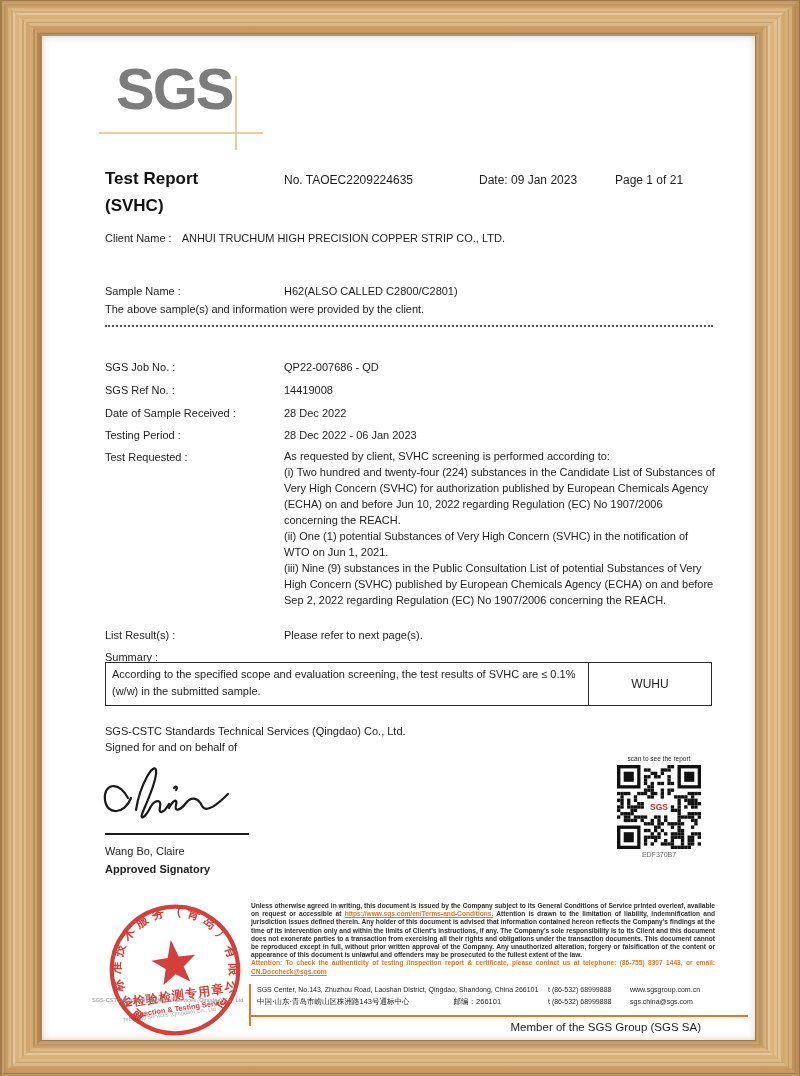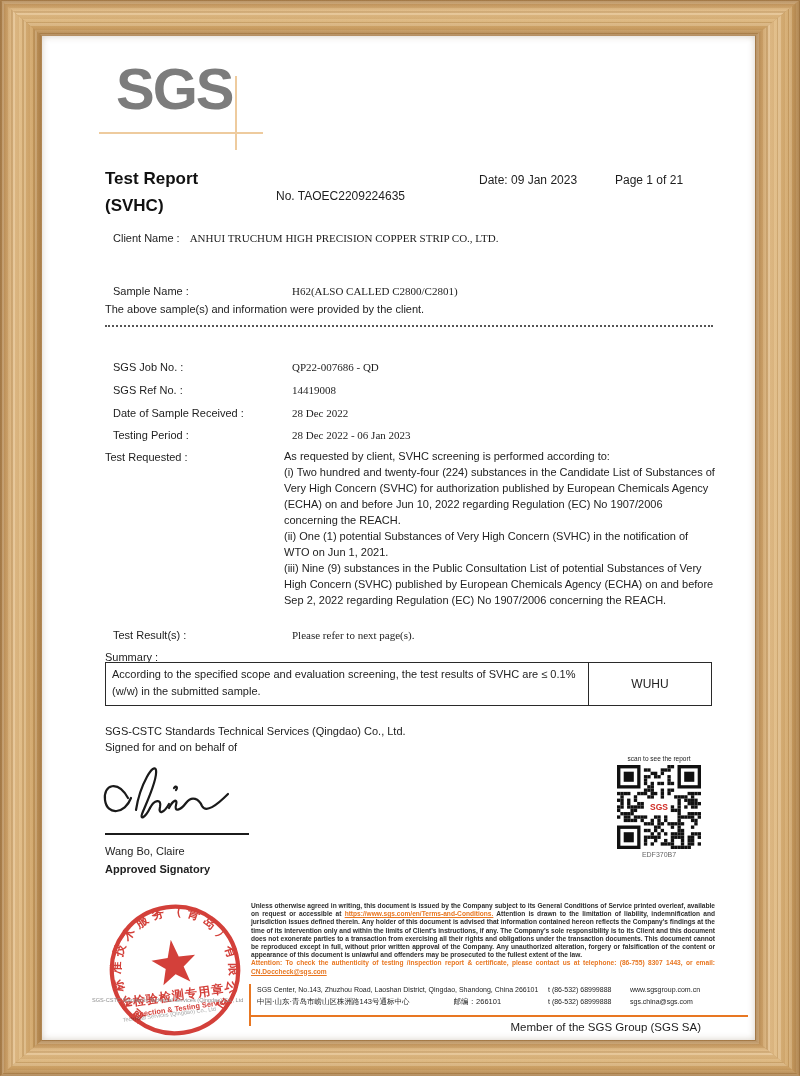--- a/index.html
+++ b/index.html
@@ -35,28 +35,28 @@
   .abs{position:absolute;}
 
   
   .logo-text{left:74px;top:24px;font-size:58px;font-weight:bold;color:#7c7c7c;letter-spacing:-2px;line-height:1;}
   .logo-hline{left:57px;top:96px;width:164px;height:2px;background:#eecb9e;}
   .logo-vline{left:193px;top:40px;width:2px;height:74px;background:#eecb9e;}
 
   
   .doc-title{left:63px;top:129px;font-size:17px;font-weight:bold;line-height:27px;color:#111;}
   .hdr{font-size:12px;color:#1d1d1d;}
-  .report-no{left:234px;top:137px;margin-top:16px;}
+  .report-no{left:242px;top:137px;}
   .report-date{left:437px;top:137px;}
   .report-page{left:573px;top:137px;}
 
   .line{line-height:18px;white-space:nowrap;}
   .client-block{left:63px;top:193px;}
-  .lbl{color:#1d1d1d;margin-left:8px;}
-  .val{color:#1d1d1d;font-family:Liberation Serif, serif;}
+  .lbl{color:#1d1d1d;}
+  .val{color:#1d1d1d;}
   .gap{display:inline-block;width:10px;}
 
   .sample-row{left:63px;top:246px;}
   .sample-row .lbl{display:inline-block;width:179px;}
   .sample-note{left:63px;top:264px;}
   .dotted{left:63px;top:289px;width:608px;border-top:2px dotted #555;height:0;}
 
   .detail-row .lbl{display:inline-block;width:179px;vertical-align:top;}
   .r-job{left:63px;top:322px;}
   .r-ref{left:63px;top:345px;}
@@ -156,21 +156,21 @@
 
   <div class="abs line tr-label">Test Requested :</div>
   <div class="abs tr-body">
     <div>As requested by client, SVHC screening is performed according to:</div>
     <div>(i) Two hundred and twenty-four (224) substances in the Candidate List of Substances of Very High Concern (SVHC) for authorization published by European Chemicals Agency (ECHA) on and before Jun 10, 2022 regarding Regulation (EC) No 1907/2006 concerning the REACH.</div>
     <div>(ii) One (1) potential Substances of Very High Concern (SVHC) in the notification of WTO on Jun 1, 2021.</div>
     <div>(iii) Nine (9) substances in the Public Consultation List of potential Substances of Very High Concern (SVHC) published by European Chemicals Agency (ECHA) on and before Sep 2, 2022 regarding Regulation (EC) No 1907/2006 concerning the REACH.</div>
   </div>
 
   <div class="abs line detail-row r-result">
-    <span class="lbl">Test Result(s) :</span><span class="val">Please refer to next page(s).</span>
+    <span class="lbl">List Result(s) :</span><span class="val">Please refer to next page(s).</span>
   </div>
 
   <div class="abs line summary-label">Summary :</div>
   <div class="abs summary-box">
     <div class="summary-text">According to the specified scope and evaluation screening, the test results of SVHC are ≤ 0.1% (w/w) in the submitted sample.</div>
     <div class="summary-result">WUHU</div>
   </div>
 
   <div class="abs signed-block">
     <div>SGS-CSTC Standards Technical Services (Qingdao) Co., Ltd.</div>

